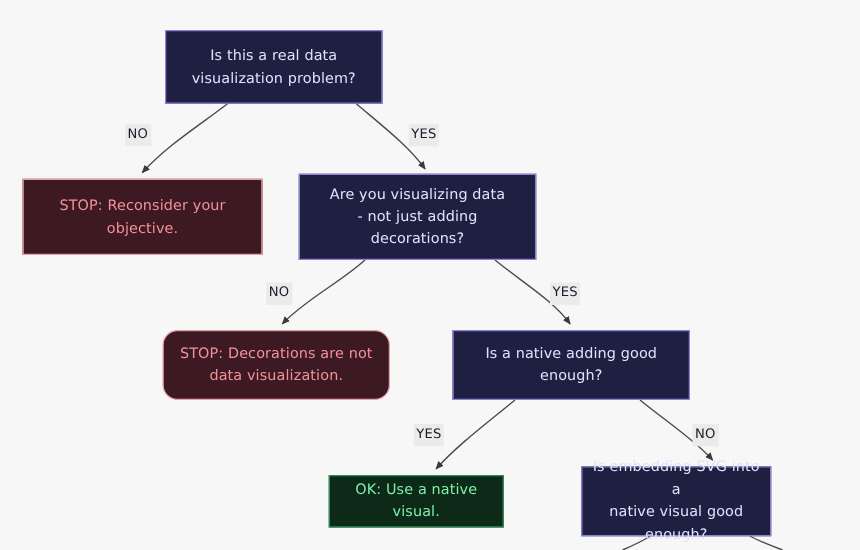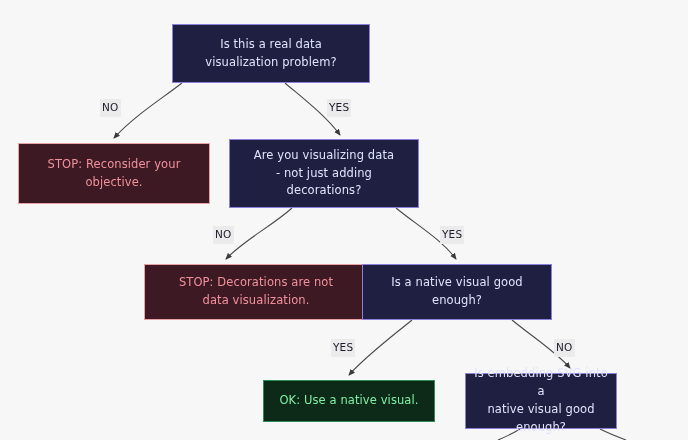--- a/index.html
+++ b/index.html
@@ -84,32 +84,32 @@
         <path d="M 285,83 C 305,100 326,116 340,135" fill="none" stroke="#4a4a4a" stroke-width="1.1" marker-end="url(#arrowhead)"></path>
         <path d="M 292,208 C 272,226 244,240 226,259" fill="none" stroke="#4a4a4a" stroke-width="1.1" marker-end="url(#arrowhead)"></path>
         <path d="M 396,208 C 418,226 442,240 456,259" fill="none" stroke="#4a4a4a" stroke-width="1.1" marker-end="url(#arrowhead)"></path>
         <path d="M 412,320 C 390,338 366,356 349,375" fill="none" stroke="#4a4a4a" stroke-width="1.1" marker-end="url(#arrowhead)"></path>
         <path d="M 512,320 C 534,338 556,352 570,368" fill="none" stroke="#4a4a4a" stroke-width="1.1" marker-end="url(#arrowhead)"></path>
         <path d="M 520,429 C 512,434 505,437 498,440" fill="none" stroke="#4a4a4a" stroke-width="1.1"></path>
         <path d="M 600,429 C 610,434 618,437 626,440" fill="none" stroke="#4a4a4a" stroke-width="1.1"></path>
       </g>
   </svg>
   <div id="node-layer">
-      <div class="node decision" style="left: 132px; top: 24px; width: 198px; height: 59px; margin-left: 40px;">Is this a real data
+      <div class="node decision" style="left: 132px; top: 24px; width: 174px; height: 59px;">Is this a real data
 visualization problem?</div>
       <div class="node stop" style="left: 18px; top: 143px; width: 192px; height: 61px;">STOP: Reconsider your
 objective.</div>
-      <div class="node decision" style="left: 229px; top: 139px; width: 190px; height: 69px;">Are you visualizing data
+      <div class="node decision" style="left: 239px; top: 139px; width: 190px; height: 69px;">Are you visualizing data
 - not just adding
 decorations?</div>
-      <div class="node stop" style="left: 144px; top: 264px; width: 224px; height: 56px;">STOP: Decorations are not
+      <div class="node stop" style="left: 130px; top: 264px; width: 182px; height: 56px; border-radius: 12px;">STOP: Decorations are not
 data visualization.</div>
-      <div class="node decision" style="left: 362px; top: 264px; width: 190px; height: 56px;">Is a native visual good
+      <div class="node decision" style="left: 362px; top: 264px; width: 190px; height: 56px;">Is a native adding good
 enough?</div>
-      <div class="node ok" style="left: 263px; top: 380px; width: 172px; height: 42px;">OK: Use a native visual.</div>
+      <div class="node ok" style="left: 263px; top: 380px; width: 140px; height: 42px;">OK: Use a native visual.</div>
       <div class="node decision" style="left: 465px; top: 373px; width: 152px; height: 56px;">Is embedding SVG into a
 native visual good enough?</div>
     </div>
   <div id="label-layer">
       <div class="edge-label" style="left: 100px; top: 99px;">NO</div>
       <div class="edge-label" style="left: 327px; top: 99px;">YES</div>
       <div class="edge-label" style="left: 213px; top: 226px;">NO</div>
       <div class="edge-label" style="left: 440px; top: 226px;">YES</div>
       <div class="edge-label" style="left: 331px; top: 339px;">YES</div>
       <div class="edge-label" style="left: 554px; top: 339px;">NO</div>

